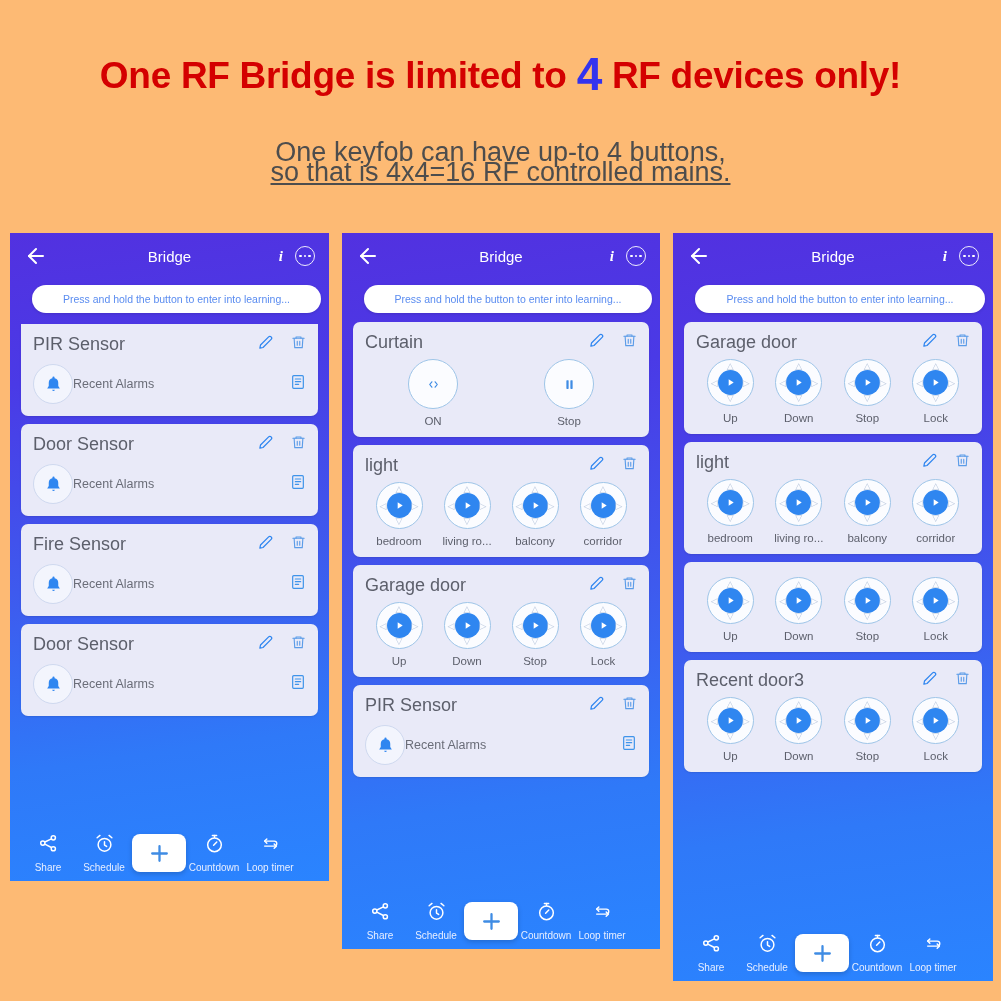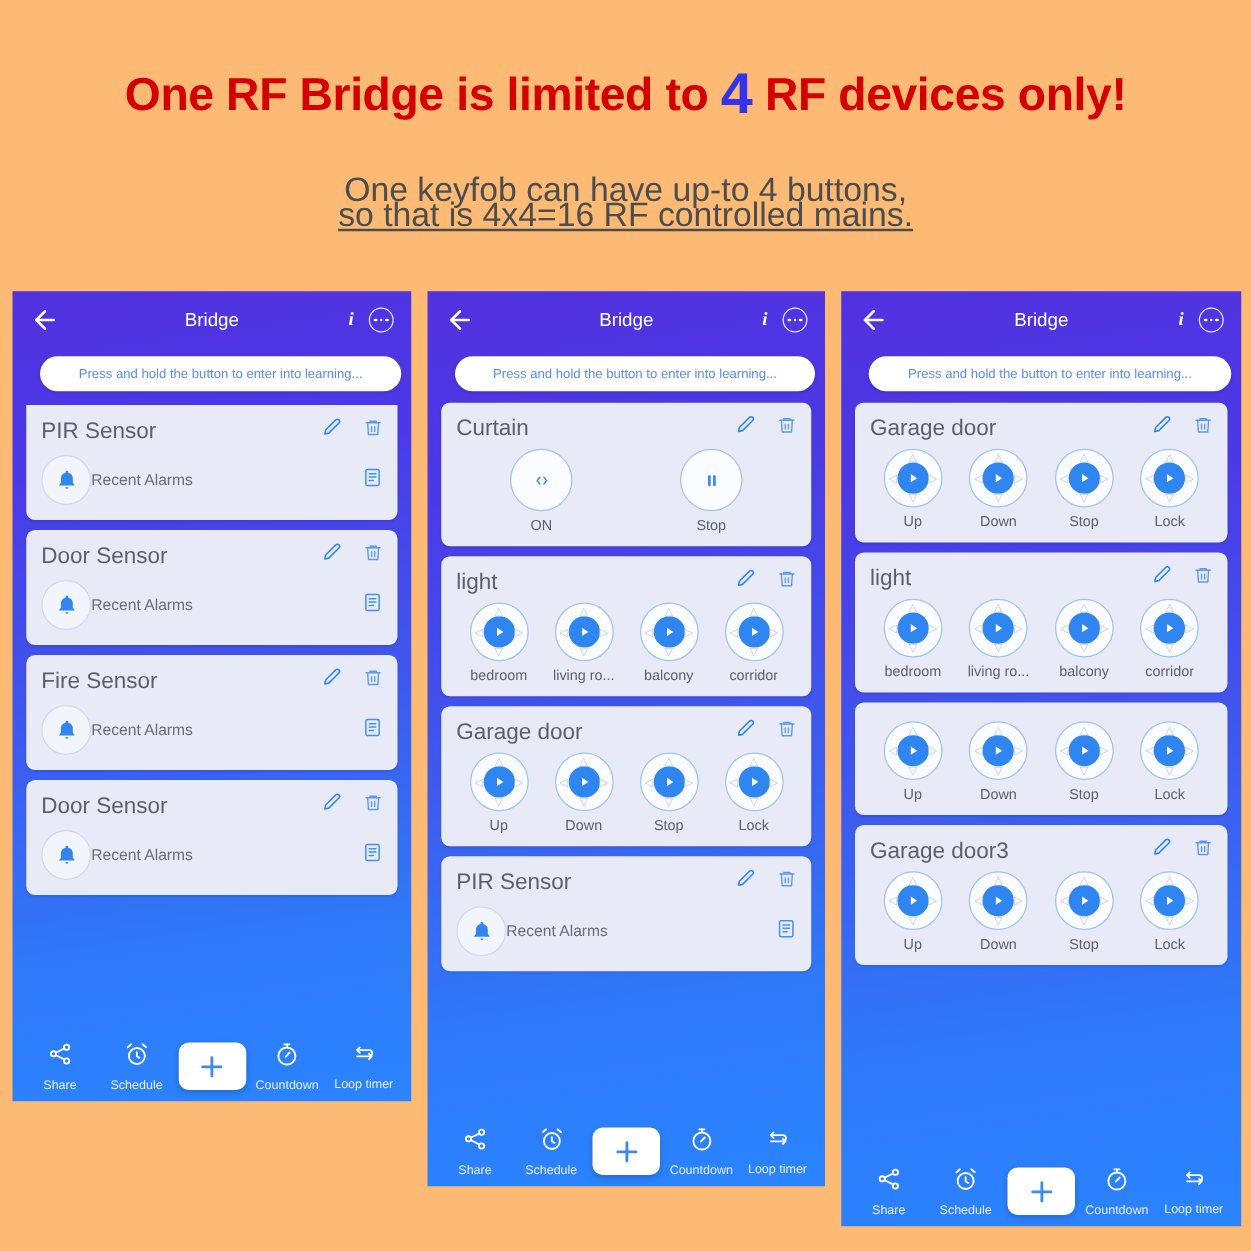--- a/index.html
+++ b/index.html
@@ -172,21 +172,21 @@
   .chev { position:absolute; color:#b9c7dd; line-height:1; font-size:9px; }
   .chev.up    { top: 2px;    left:50%; transform: translateX(-50%); }
   .chev.down  { bottom: 2px; left:50%; transform: translateX(-50%); }
   .chev.left  { left: 3px;   top:50%;  transform: translateY(-50%); }
   .chev.right { right: 3px;  top:50%;  transform: translateY(-50%); }
 
   
   .bottomnav {
     flex: 0 0 auto;
     height: 56px;
-    display:flex; align-items:center; justify-content: space-between;
+    display:flex; align-items:center; justify-content: flex-start;
     padding: 0 10px;
     position: relative;
   }
   .nav-item {
     width: 56px;
     display:flex; flex-direction:column; align-items:center; gap: 4px;
     color:#e4ecff;
   }
   .nav-item .lbl { font-size: 10px; color:#e7eeff; white-space:nowrap; }
   .nav-plus {
@@ -886,21 +886,21 @@
                     <path d="M8 5l11 7-11 7z"></path>
                   </svg>
                 </span>
               </div>
               <div class="btn-caption">Lock</div>
             </div>
           </div>
         </div>
         <div class="card">
           <div class="card-head">
-            <div class="card-title">Garage door3</div>
+            <div class="card-title">Recent door3</div>
             <div class="card-actions">
               <span class="ic"><svg width="15" height="15" viewBox="0 0 24 24" fill="none" stroke="#2f86f0" stroke-width="2" stroke-linecap="round" stroke-linejoin="round">
                   <path d="M17 3a2.8 2.8 0 114 4L8 20l-5 1 1-5z"></path>
                 </svg></span>
               <span class="ic"><svg width="15" height="16" viewBox="0 0 24 24" fill="none" stroke="#5b9ce8" stroke-width="1.8" stroke-linecap="round" stroke-linejoin="round">
                   <path d="M3 6h18"></path>
                   <path d="M8 6V4h8v2"></path>
                   <path d="M5 6l1 15h12l1-15"></path>
                   <path d="M10 11v6M14 11v6"></path>
                 </svg></span>

